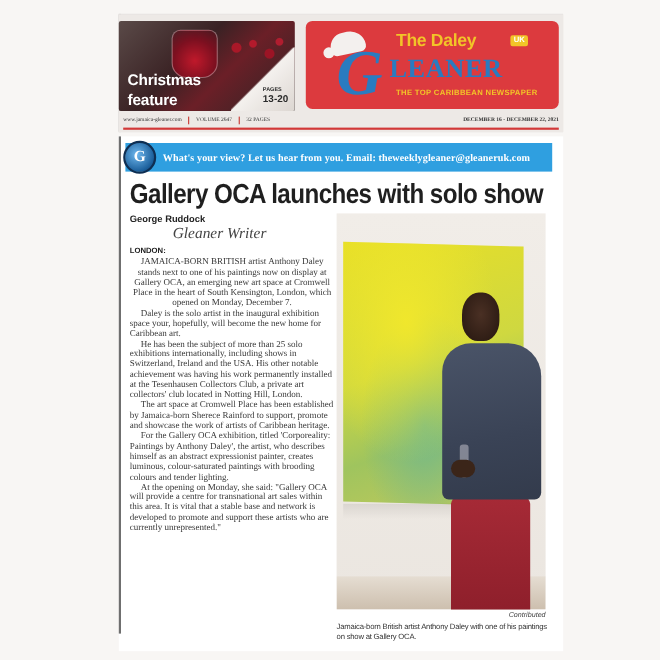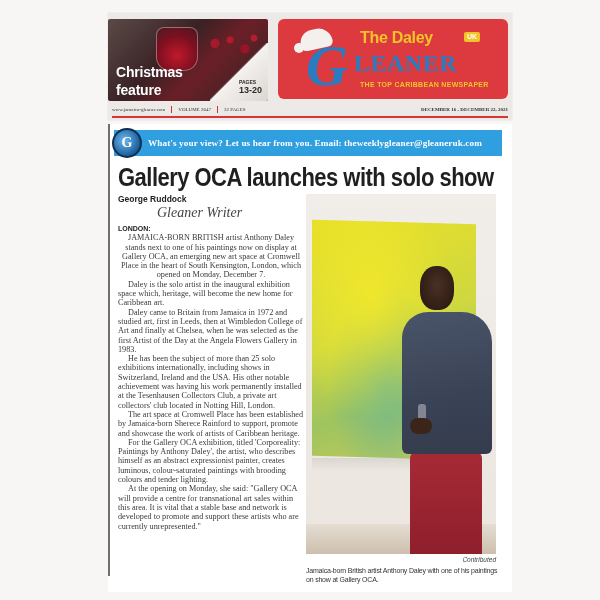--- a/index.html
+++ b/index.html
@@ -246,22 +246,21 @@
     <span class="msg">What's your view? Let us hear from you. Email: theweeklygleaner@gleaneruk.com</span>
   </div>
 
   <h1 class="headline">Gallery OCA launches with solo show</h1>
   <div class="byline">George Ruddock</div>
   <div class="role">Gleaner Writer</div>
 
   <div class="body-col">
     <span class="dateline">LONDON:</span>
     <p class="first">JAMAICA-BORN BRITISH artist Anthony Daley stands next to one of his paintings now on display at Gallery OCA, an emerging new art space at Cromwell Place in the heart of South Kensington, London, which opened on Monday, December 7.</p>
-    <p>Daley is the solo artist in the inaugural exhibition space which, heritage, will become the new home for Caribbean art.</p>
-    <p>Daley came to Britain from Jamaica in 1972 and studied art, first in Leeds, then at Wimbledon College of Art and finally at Chelsea, when he was selected as the first Artist of the Day at the Angela Flowers Gallery in 1983.</p>
+    <p>Daley is the solo artist in the inaugural exhibition space your, hopefully, will become the new home for Caribbean art.</p>
     <p>He has been the subject of more than 25 solo exhibitions internationally, including shows in Switzerland, Ireland and the USA. His other notable achievement was having his work permanently installed at the Tesenhausen Collectors Club, a private art collectors' club located in Notting Hill, London.</p>
     <p>The art space at Cromwell Place has been established by Jamaica-born Sherece Rainford to support, promote and showcase the work of artists of Caribbean heritage.</p>
     <p>For the Gallery OCA exhibition, titled 'Corporeality: Paintings by Anthony Daley', the artist, who describes himself as an abstract expressionist painter, creates luminous, colour-saturated paintings with brooding colours and tender lighting.</p>
     <p>At the opening on Monday, she said: "Gallery OCA will provide a centre for transnational art sales within this area. It is vital that a stable base and network is developed to promote and support these artists who are currently unrepresented."</p>
   </div>
 
   <div class="photo" title="Anthony Daley standing beside a yellow-green abstract painting">
     <div class="painting"></div>
     <div class="shadow"></div>
     <div class="floor"></div>

